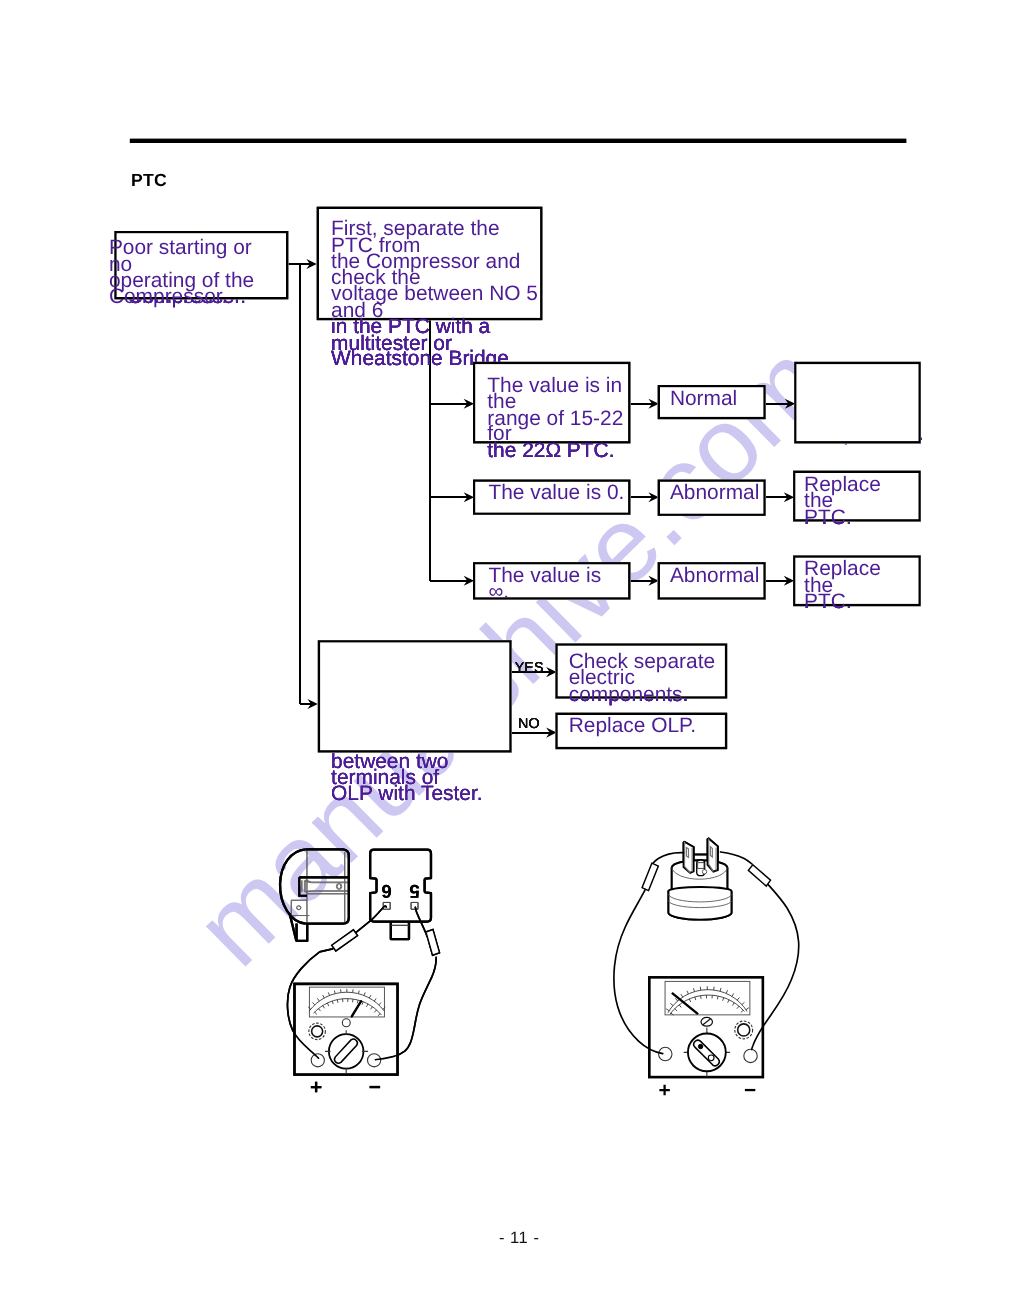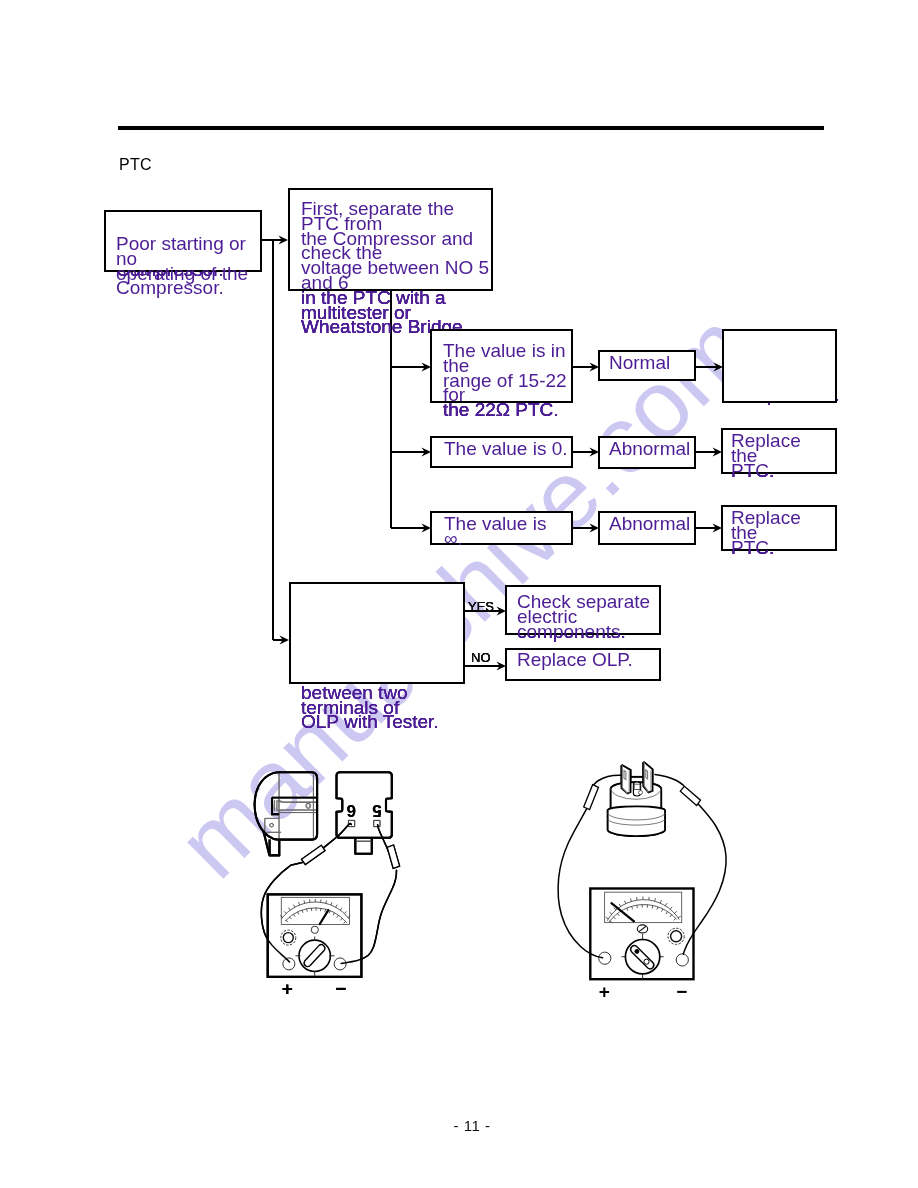--- a/index.html
+++ b/index.html
@@ -3,21 +3,21 @@
 <meta charset="utf-8">
 <style>
   html,body{margin:0;padding:0;}
   body{width:918px;height:1188px;background:#ffffff;font-family:"Liberation Sans",sans-serif;overflow:hidden;position:relative;}
   .page{position:absolute;inset:0;width:918px;height:1188px;}
   #wm{position:absolute;left:0;top:0;width:918px;height:1188px;pointer-events:none;z-index:0;}
   #wm .wmtext{position:absolute;left:0;top:0;font-family:"Liberation Sans",sans-serif;font-size:97px;color:#ccc8f2;white-space:nowrap;transform-origin:0 0;transform:translate(156px,820px) rotate(-44.5deg);}
   #flow{position:absolute;left:0;top:0;}
   #art{position:absolute;left:0;top:0;}
   .hr{position:absolute;left:118px;top:126px;width:706px;height:4px;background:#000;}
-  .ptc-title{position:absolute;left:119px;top:156px;font-size:16px;font-weight:normal;color:#000;letter-spacing:0.3px;}
+  .ptc-title{position:absolute;left:119px;top:156px;font-size:16px;font-weight:bold;color:#000;letter-spacing:0.3px;}
   .pgnum{position:absolute;left:13px;top:1117px;width:918px;text-align:center;font-size:15px;color:#111;letter-spacing:0.5px;}
   .fbox{position:absolute;border:2px solid #000;box-sizing:border-box;background:#fff;}
   .ftext{position:absolute;font-size:19px;line-height:14.8px;color:#4c1d95;white-space:pre-line;}
   .flabel{position:absolute;font-size:13px;color:#111;line-height:13px;}
 </style>
 </head>
 <body>
 
 <div class="page">
   <div id="wm">
@@ -354,21 +354,21 @@
 OLP with Tester.</div>
   <div class="fbox" style="left:505px;top:585px;width:156px;height:50px;"></div>
   <div class="ftext" style="left:517px;top:595px;width:139px;">Check another
 electric components.</div>
   <div class="fbox" style="left:505px;top:648px;width:156px;height:33px;"></div>
   <div class="ftext" style="left:517px;top:653px;width:139px;">Replace OLP.</div>
   <div class="flabel" style="left:468px;top:600px;">YES</div>
   <div class="flabel" style="left:471px;top:651px;">NO</div>
 
   <div class="fbox" style="left:104px;top:210px;width:158px;height:62px;"></div>
-  <div class="ftext" style="left:116px;top:219.0px;width:143px;margin-top:18px;">Poor starting or no
+  <div class="ftext" style="left:99px;top:219.0px;width:143px;">Poor starting or no
 operating of the
 Compressor.</div>
   <div class="fbox" style="left:288px;top:188px;width:205px;height:103px;"></div>
   <div class="ftext" style="left:301px;top:202.0px;width:188px;">First, separate the PTC from
 the Compressor and check the
 voltage between NO 5 and 6
 in the PTC with a multitester or
 Wheatstone Bridge.</div>
   <div class="fbox" style="left:430px;top:329px;width:143px;height:74px;"></div>
   <div class="ftext" style="left:443px;top:344.0px;width:124px;">The value is in the

